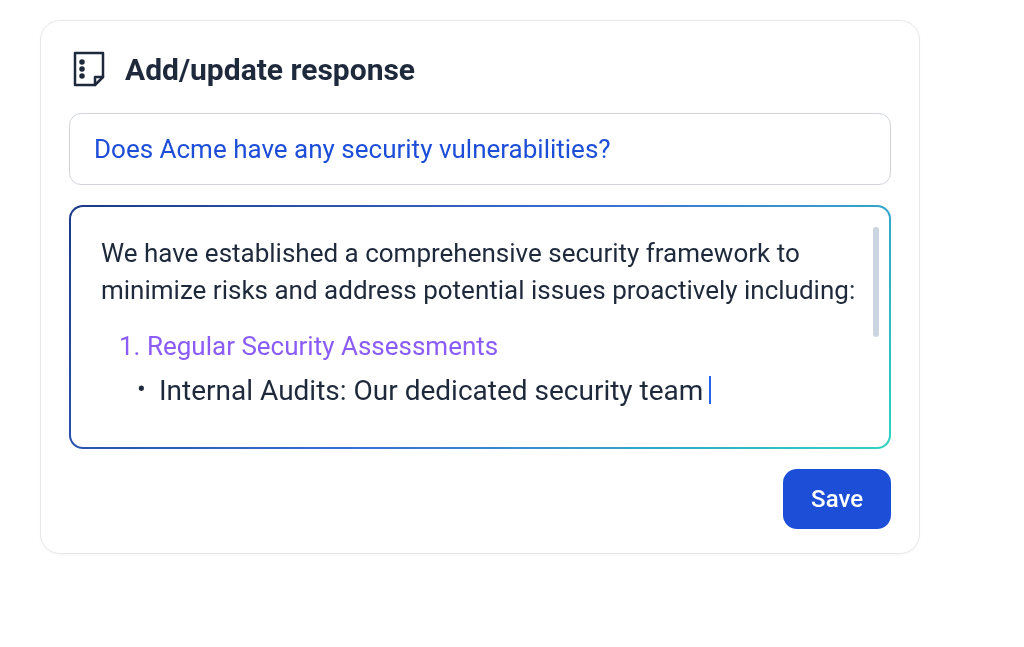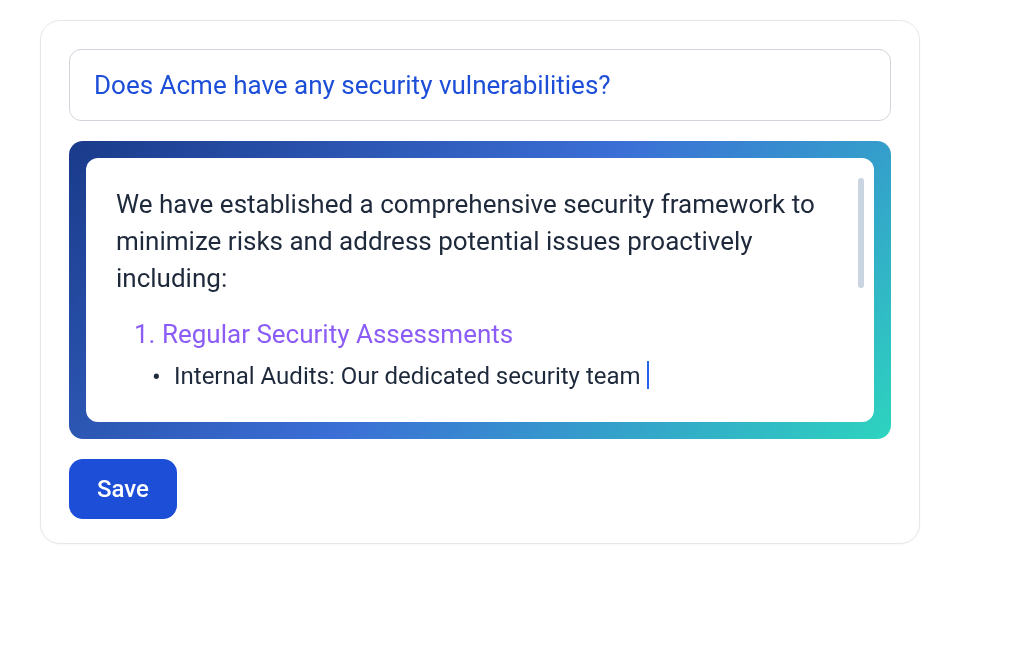--- a/index.html
+++ b/index.html
@@ -55,21 +55,21 @@
       background: #ffffff;
       margin-bottom: 20px;
       font-family: inherit;
       outline: none;
     }
     
     
     .response-gradient-border {
       position: relative;
       border-radius: 14px;
-      padding: 17px;
+      padding: 2px;
       background: linear-gradient(135deg, #1a3a8a 0%, #3b6fd6 50%, #2dd4bf 100%);
       margin-bottom: 20px;
     }
     
     .response-content {
       background: #ffffff;
       border-radius: 12px;
       padding: 28px 30px 28px 30px;
       position: relative;
       min-height: 240px;
@@ -85,21 +85,21 @@
     
     .response-list-item {
       font-size: 26px;
       line-height: 1.5;
       color: #8b5cf6;
       padding-left: 18px;
       margin-bottom: 4px;
     }
     
     .response-bullet {
-      font-size: 24px;
+      font-size: 28px;
       line-height: 1.5;
       color: #1e293b;
       padding-left: 58px;
       position: relative;
     }
     
     .response-bullet::before {
       content: "•";
       position: absolute;
       left: 36px;
@@ -123,40 +123,52 @@
       right: 10px;
       top: 20px;
       width: 6px;
       height: 110px;
       background: #cbd5e1;
       border-radius: 3px;
     }
     
     .card-footer {
       display: flex;
-      justify-content: flex-start;
+      justify-content: flex-end;
     }
     
     .save-button {
       background: #1d4ed8;
       color: #ffffff;
       border: none;
       border-radius: 14px;
       padding: 16px 28px;
       font-size: 24px;
       font-weight: 500;
       cursor: pointer;
       font-family: inherit;
     }
   </style>
 </head>
 <body>
 
 <div class="card">
   
+  <div class="card-header">
+    <span class="note-icon">
+      <svg viewBox="0 0 40 40" fill="none" stroke="#1e293b" stroke-width="2.5" stroke-linecap="round" stroke-linejoin="round">
+        <path d="M 6 4 L 34 4 L 34 28 L 26 36 L 6 36 Z"></path>
+        <path d="M 34 28 L 26 28 L 26 36"></path>
+        <circle cx="13" cy="13" r="1.5" fill="#1e293b"></circle>
+        <circle cx="13" cy="20" r="1.5" fill="#1e293b"></circle>
+        <circle cx="13" cy="27" r="1.5" fill="#1e293b"></circle>
+      </svg>
+    </span>
+    <h2 class="card-title">Add/update response</h2>
+  </div>
   
   <input type="text" class="question-field" value="Does Acme have any security vulnerabilities?" style="">
   
   <div class="response-gradient-border">
     <div class="response-content">
       <div class="scrollbar-track"></div>
       <p class="response-intro">We have established a comprehensive security framework to minimize risks and address potential issues proactively including:</p>
       <div class="response-list-item">
         <span>1.</span>
         <span>Regular Security Assessments</span>

